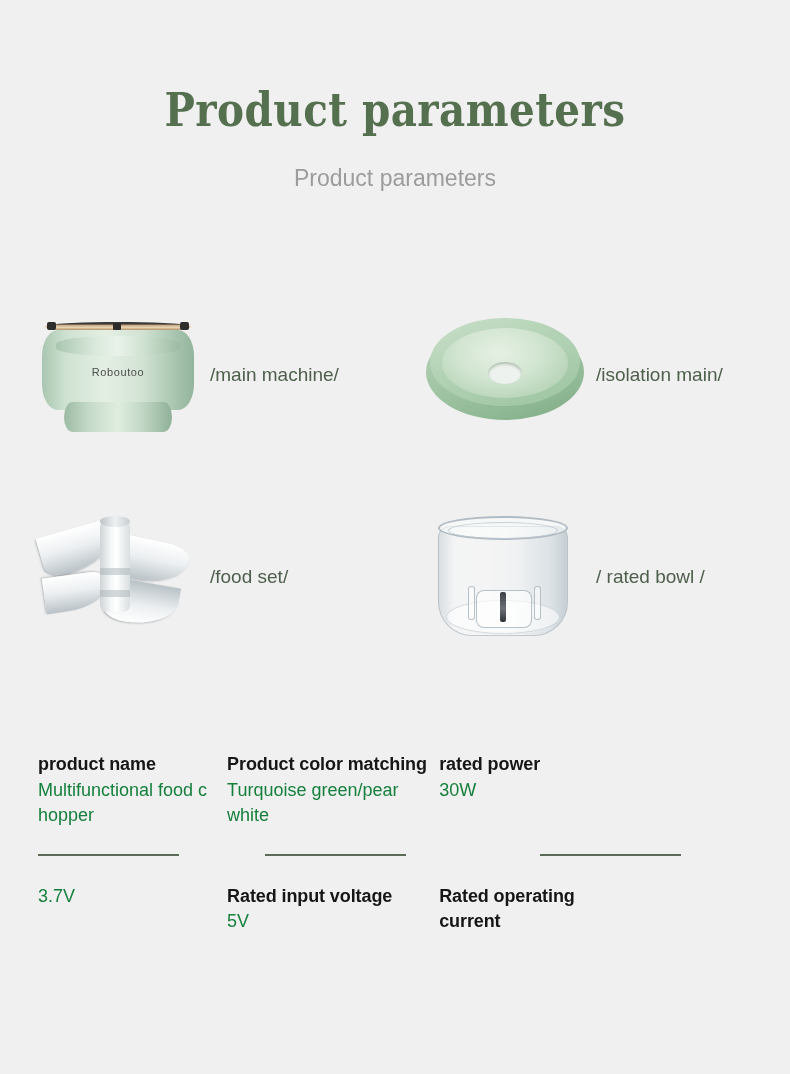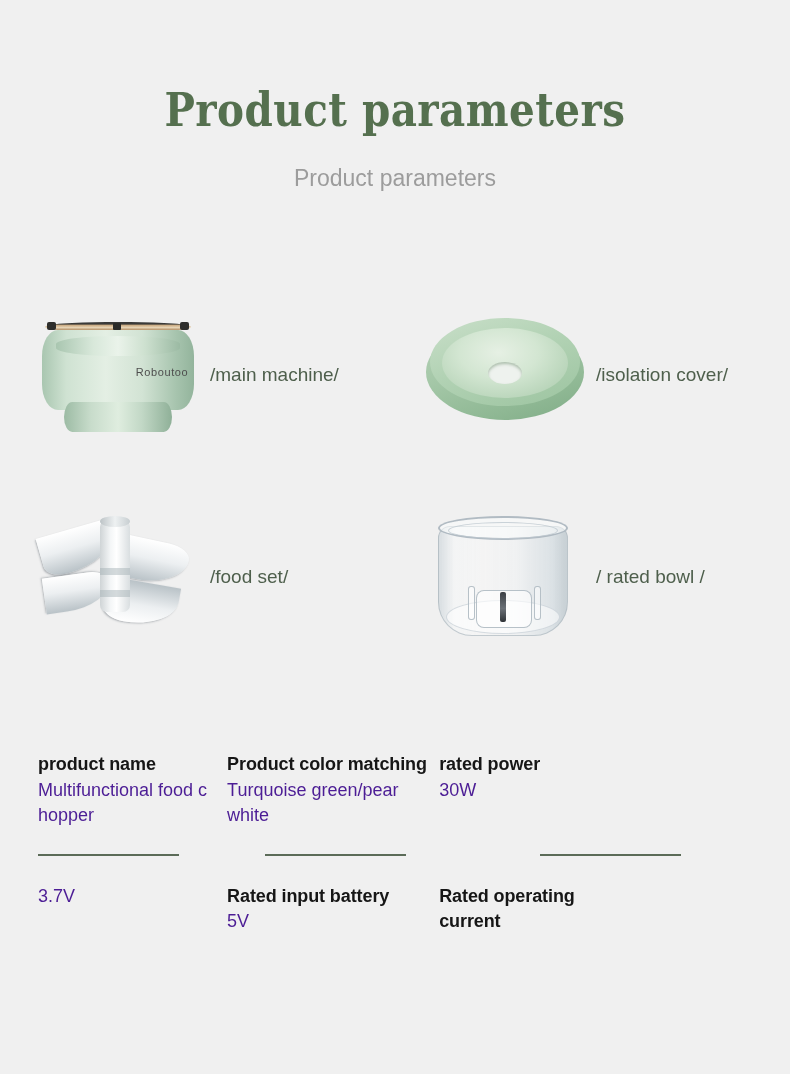--- a/index.html
+++ b/index.html
@@ -128,21 +128,20 @@
   }
   .machine-brand {
     position: absolute;
     left: 0;
     top: 44px;
     width: 152px;
     text-align: center;
     font-size: 11px;
     color: #4e4e4e;
     letter-spacing: 0.6px;
-    margin-left: 44px;
   }
   .machine-base {
     position: absolute;
     left: 22px;
     top: 80px;
     width: 108px;
     height: 30px;
     border-radius: 10px / 18px;
     background: linear-gradient(90deg, #9cbba4 0%, #c8dccb 25%, #dfeddf 50%, #c2d8c6 72%, #8fb098 100%);
   }
@@ -371,21 +370,21 @@
 
   .spec-label {
     font-size: 18px;
     font-weight: bold;
     color: #161616;
     line-height: 1.42;
     letter-spacing: -0.1px;
   }
   .spec-value {
     font-size: 18px;
-    color: #4c1d95;
+    color: #15803d;
     line-height: 1.42;
     max-width: 175px;
     word-break: break-all;
   }
 
   .divider-row {
     display: flex;
     width: 790px;
     padding-top: 25px;
     padding-bottom: 28px;
@@ -431,21 +430,21 @@
 
     <div class="part-cell right">
       <div class="part-figure">
         <div class="cover">
           <div class="cover-outer"></div>
           <div class="cover-lip"></div>
           <div class="cover-inner"></div>
           <div class="cover-hole"></div>
         </div>
       </div>
-      <div class="part-label">/isolation cover/</div>
+      <div class="part-label">/isolation main/</div>
     </div>
 
   </div>
 
   <div class="parts-row" style="margin-top:52px;">
 
     <div class="part-cell left">
       <div class="part-figure">
         <div class="knife">
           <div class="knife-blade kb1"></div>
@@ -507,21 +506,21 @@
     <div class="divider-cell c3">
       <div class="divider-line"></div>
     </div>
   </div>
 
   <div class="spec-row">
     <div class="spec-col c1">
       <div class="spec-value">3.7V</div>
     </div>
     <div class="spec-col c2">
-      <div class="spec-label">Rated input battery</div>
+      <div class="spec-label">Rated input voltage</div>
       <div class="spec-value">5V</div>
     </div>
     <div class="spec-col c3">
       <div class="spec-label" style="max-width:150px;word-break:break-all;">Rated operating current</div>
     </div>
   </div>
 
 </div>
 
 </body></html>

